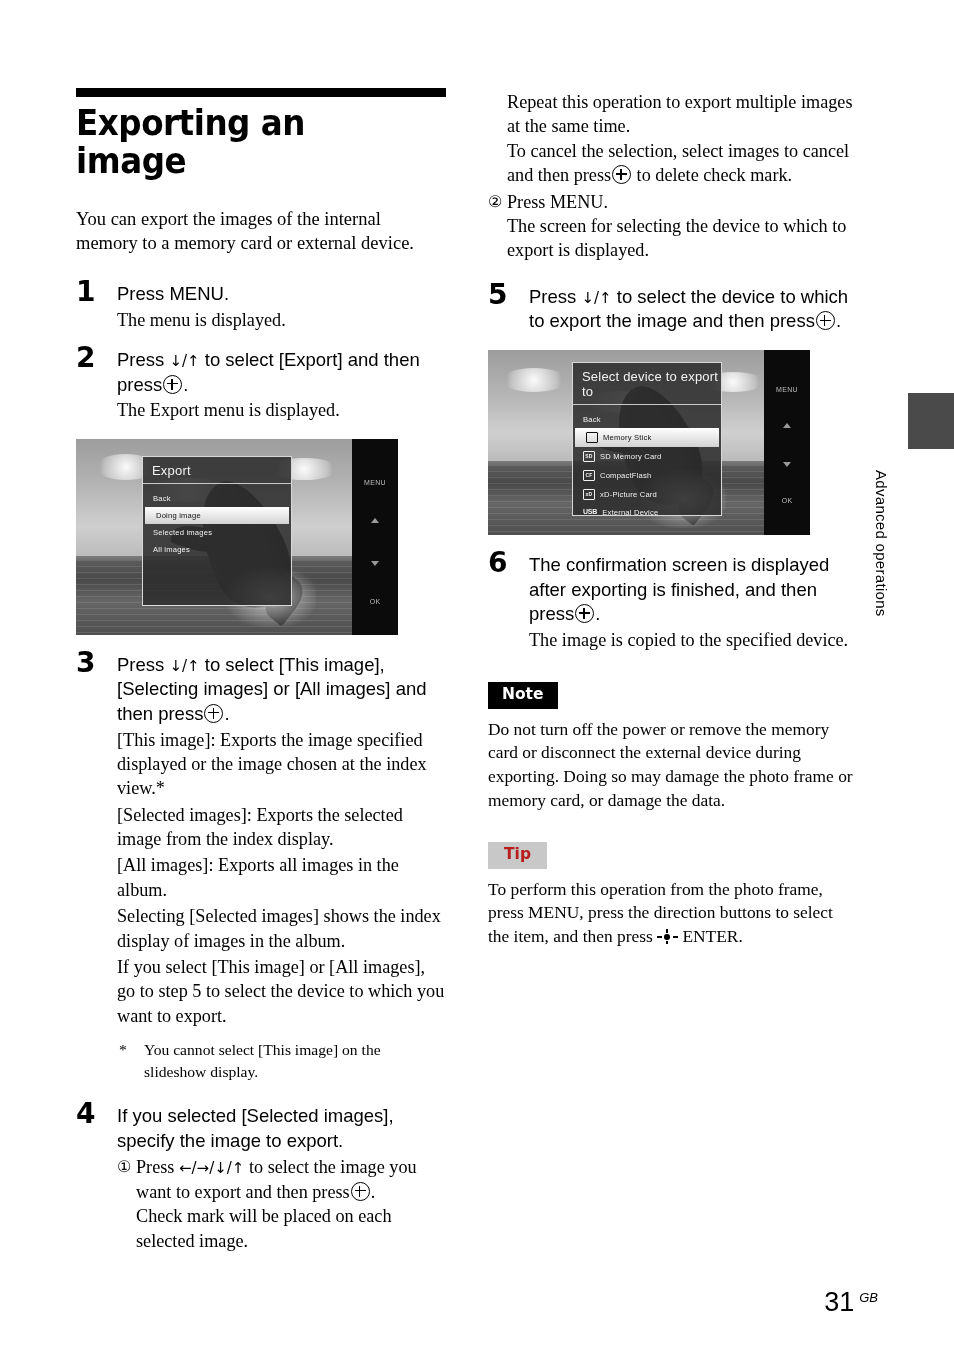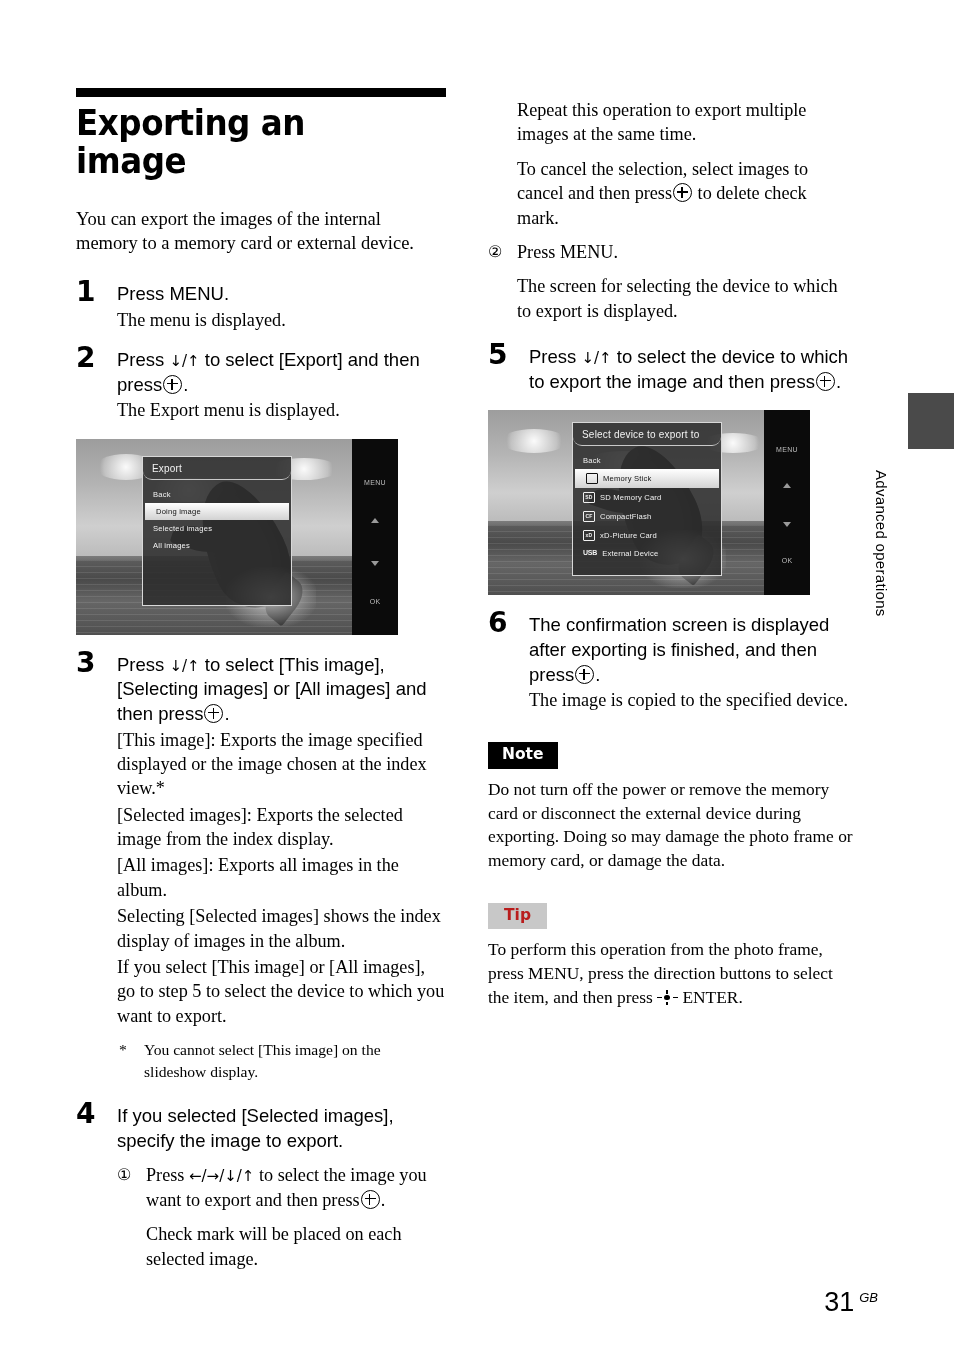--- a/index.html
+++ b/index.html
@@ -68,21 +68,21 @@
     margin: 0;
   }
   .step-body + .step-body { margin-top: 2px; }
 
   .substep { position: relative; padding-left: 19px; margin-top: 2px; }
   .substep > .marker {
     position: absolute; left: 0; top: 0;
     font-size: 16px;
     line-height: 1.52;
   }
-  .substep p { margin: 10px; font-size: 18.2px; line-height: 1.34; }
+  .substep p { margin: 0; font-size: 18.2px; line-height: 1.34; }
 
   .footnote {
     position: relative;
     padding-left: 27px;
     font-size: 15.6px;
     line-height: 1.38;
     margin-top: 11px;
   }
   .footnote .star { position: absolute; left: 2px; top: 0; }
 
@@ -175,25 +175,24 @@
 
   
   .osd {
     position: absolute;
     background: rgba(46,46,46,0.88);
     border: 1px solid #d8d8d8;
     font-family: "Liberation Sans", sans-serif;
     color: #f2f2f2;
   }
   .osd-title {
-    font-size: 10px;
+    font-size: 13px;
     padding: 6px 0 5px 9px;
     border-bottom: 1px solid #c9c9c9;
     letter-spacing: .2px;
-    border-radius: 9px;
   }
   .osd-list { padding: 6px 0 0 0; margin: 0; list-style: none; }
   .osd-item {
     font-size: 7.6px;
     padding: 4px 0 4px 10px;
     display: flex;
     align-items: center;
     gap: 5px;
     letter-spacing: .2px;
   }

